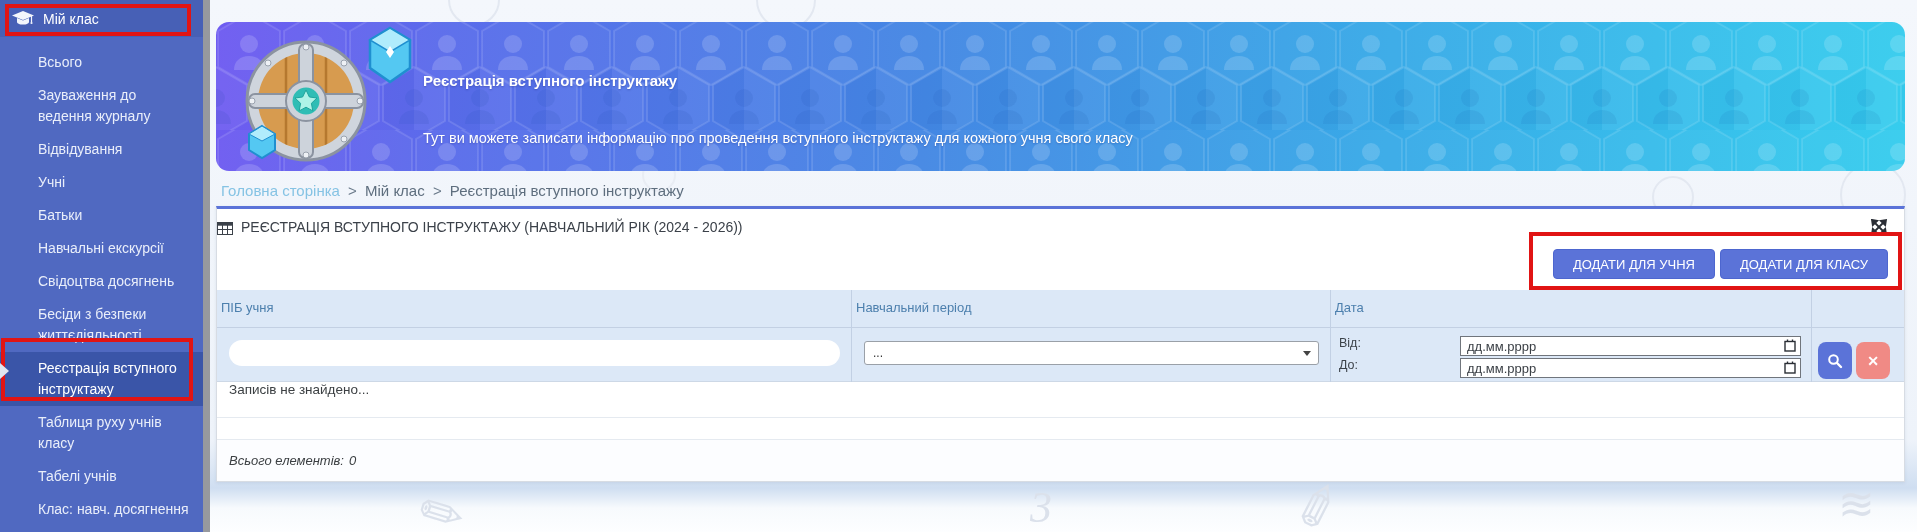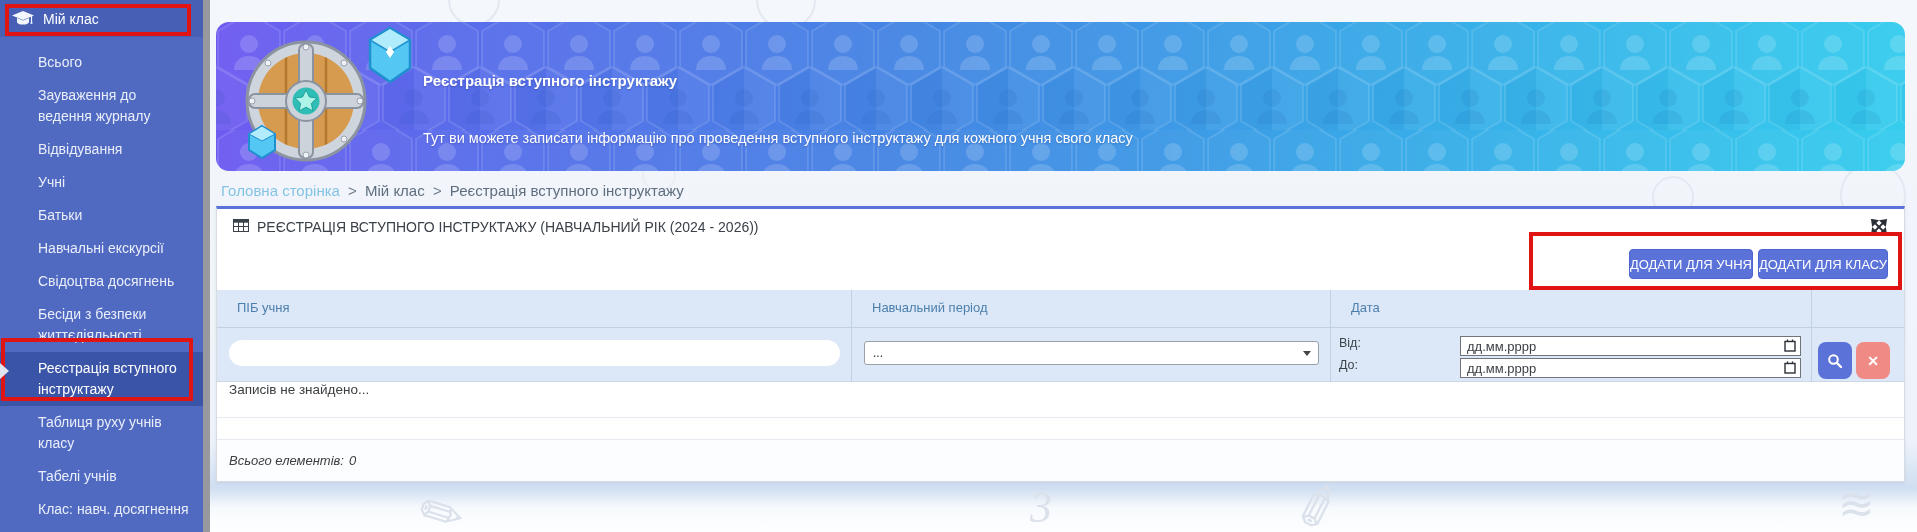--- a/index.html
+++ b/index.html
@@ -32,35 +32,35 @@
   #shield-illustration { position:absolute; left:14px; top:4px; }
 
   
   #breadcrumb { position:absolute; left:221px; top:182px; font-size:15px; color:#5e6e7e;text-align:center; }
   #breadcrumb .crumb-link { color:#85c3e4; cursor:pointer; }
   #breadcrumb .sep { margin:0 4px; color:#6a7a8a; }
 
   
   #panel { position:absolute; left:216px; top:206px; width:1689px; height:276px; background:#fff;
       border:1px solid #d7dce3; border-top:3px solid #5b73d8; box-shadow:0 1px 3px rgba(80,100,140,.12); }
-  #panel-title-row { position:absolute; left:16px; top:10px; display:flex; align-items:flex-start; gap:8px; }
+  #panel-title-row { position:absolute; left:0; top:10px; display:flex; align-items:flex-end; gap:8px; }
   #panel-title { font-size:14px; color:#3b4149; }
   #expand-btn { position:absolute; right:16px; top:9px; width:18px; height:18px; cursor:pointer; }
   #action-buttons { position:absolute; right:16px; top:40px; display:flex; gap:5px; }
-  .abtn { height:30px; padding:0 0; background:#5b73d8; color:#fff; border:1px solid #4d66cf; border-radius:4px;
+  .abtn { height:30px; padding:0 19px; background:#5b73d8; color:#fff; border:1px solid #4d66cf; border-radius:4px;
       font-size:13px; font-family:inherit; display:flex; align-items:center; cursor:pointer; }
 
   
   #filter { position:absolute; left:0; top:81px; width:1687px; height:92px; background:#dce8f7; border-bottom:1px solid #cdd8e6; }
   .fcol { position:absolute; top:0; height:92px; border-right:1px solid #c2d0e4; }
   #fcol-student { left:0; width:635px; }
   #fcol-period { left:635px; width:479px; }
   #fcol-date { left:1114px; width:481px; }
   #fcol-actions { left:1595px; width:92px; border-right:none; }
-  .fhead { position:absolute; left:20px; top:10px; font-size:13px; color:#4c7fad; white-space:nowrap; }
+  .fhead { position:absolute; left:4px; top:10px; font-size:13px; color:#4c7fad; white-space:nowrap; }
   #filter-header-line { position:absolute; left:0; top:37px; width:1687px; height:1px; background:#c3d0e3; }
   #student-input { position:absolute; left:12px; top:50px; width:611px; height:26px; border:none; border-radius:13px;
       background:#fff; padding:0 12px; font-size:13px; font-family:inherit; color:#333; outline:none; }
   #period-select { position:absolute; left:12px; top:51px; width:455px; height:24px; background:#fff; border:1px solid #9aa0a8;
       border-radius:3px; font-size:12px; color:#333; display:flex; align-items:center; padding:0 8px; cursor:pointer; }
   #period-caret { position:absolute; right:7px; top:9px; width:0; height:0; border-left:4px solid transparent; border-right:4px solid transparent; border-top:5px solid #444; }
   .date-label { position:absolute; left:8px; font-size:12.5px; color:#3d434a; }
   #date-from-label { top:46px; }
   #date-to-label { top:68px; }
   .date-wrap { position:absolute; left:129px; width:341px; height:20px; }

